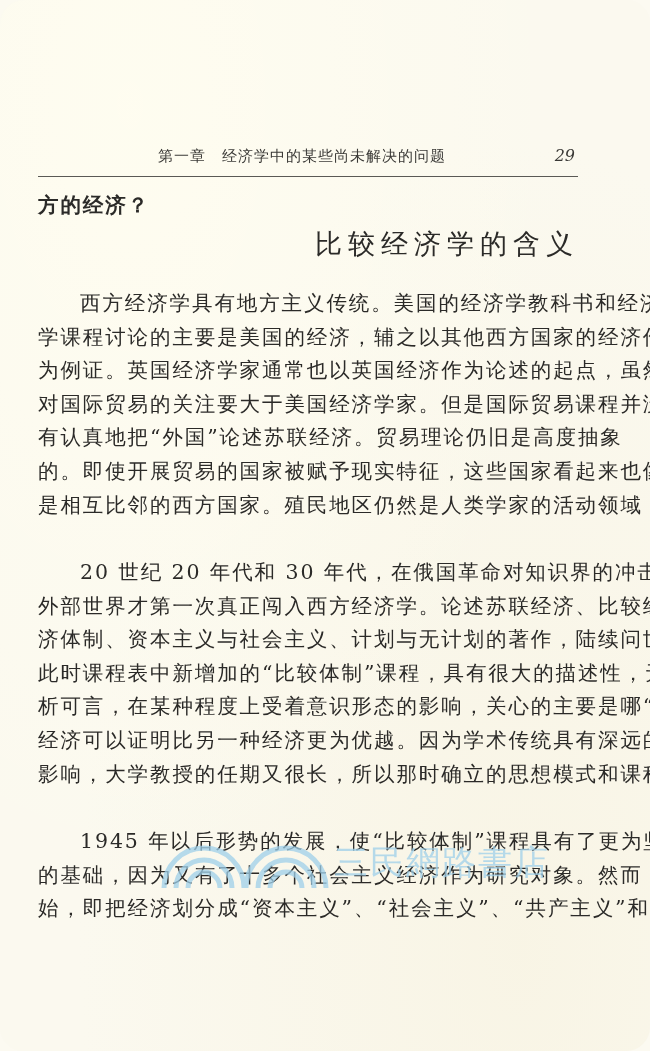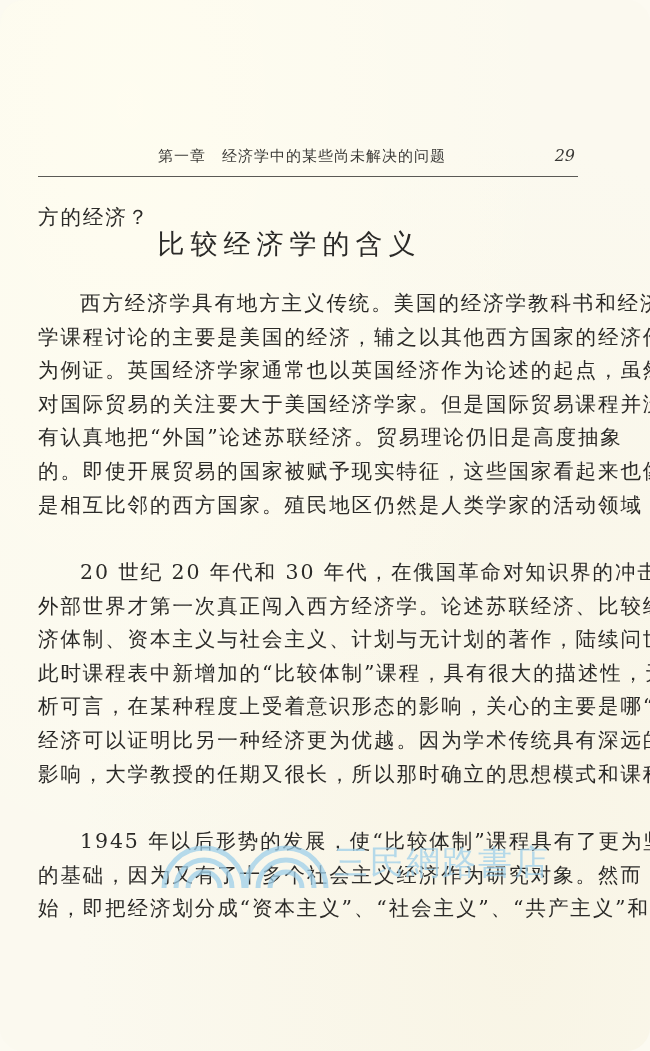--- a/index.html
+++ b/index.html
@@ -70,21 +70,21 @@
       text-align-last: left;
     }
     .line.indent {
       padding-left: 42px;
     }
     .section-title {
       position: absolute;
       left: 0;
       width: 579px;
       top: 226px;
-      text-align: center;
+      text-align: right;
       font-size: 27px;
       letter-spacing: 6px;
       color: #2b2a28;
     }
     .watermark {
       position: absolute;
       left: 158px;
       top: 838px;
       width: 345px;
       height: 52px;
@@ -105,21 +105,21 @@
 </head>
 <body>
 
 <div class="page">
 
   <div class="running-header">
     <span class="running-title">第一章　经济学中的某些尚未解决的问题</span>
     <span class="page-number">29</span>
   </div>
 
-  <div class="text-block" style="top:201px;">
+  <div class="text-block" style="top:189px;font-weight:bold;">
     <span class="line last">方的经济？</span>
   </div>
 
   <div class="section-title">比较经济学的含义</div>
 
   <div class="text-block" style="top:287px;">
     <span class="line indent">西方经济学具有地方主义传统。美国的经济学教科书和经济</span>
     <span class="line">学课程讨论的主要是美国的经济，辅之以其他西方国家的经济作</span>
     <span class="line">为例证。英国经济学家通常也以英国经济作为论述的起点，虽然</span>
     <span class="line">对国际贸易的关注要大于美国经济学家。但是国际贸易课程并没</span>

